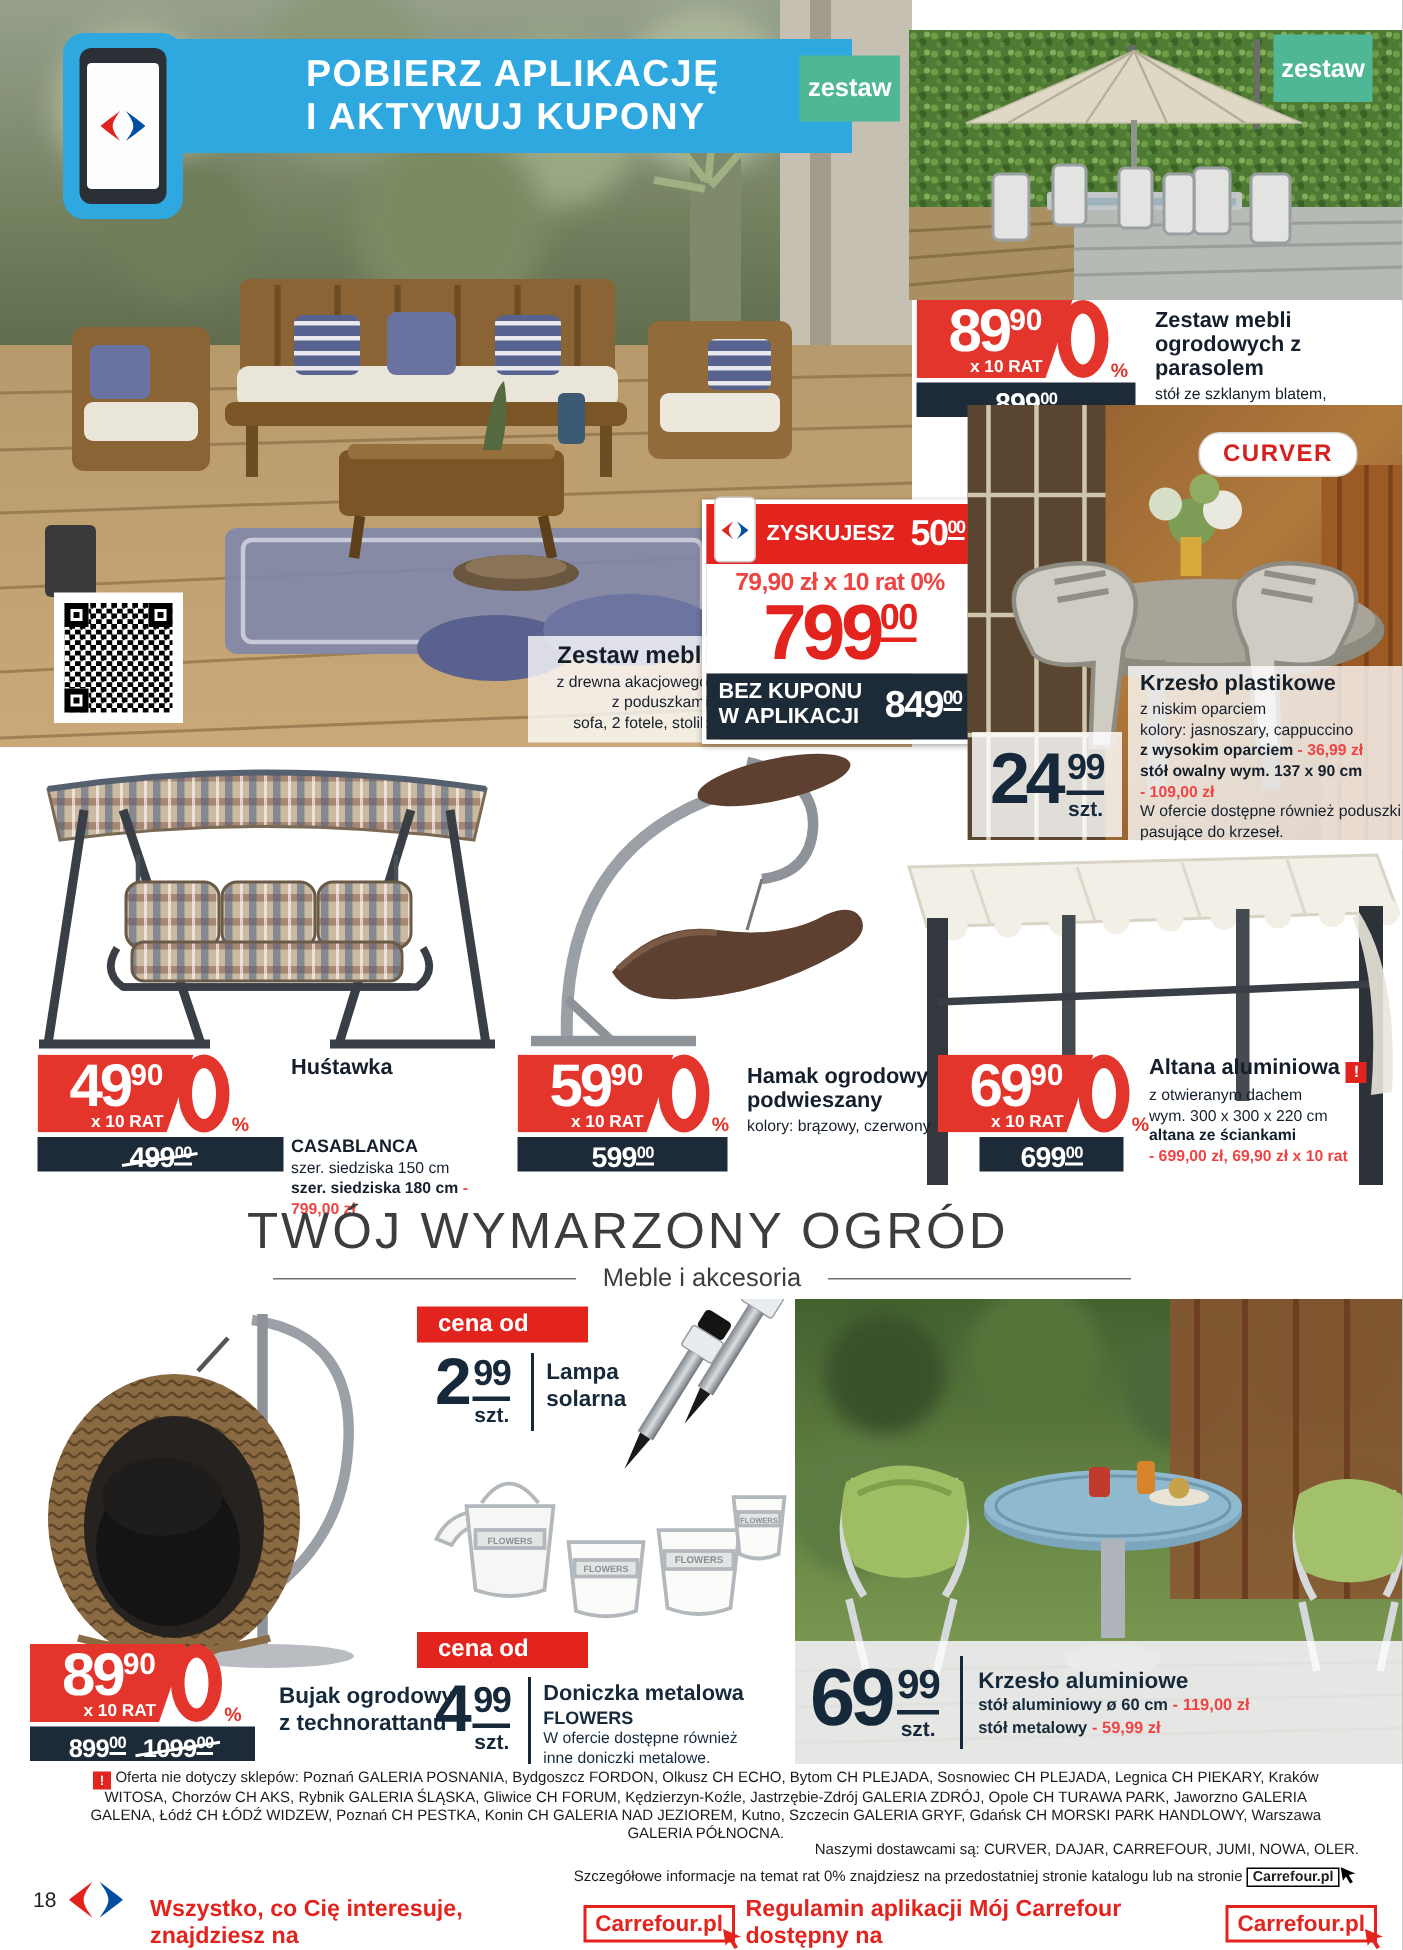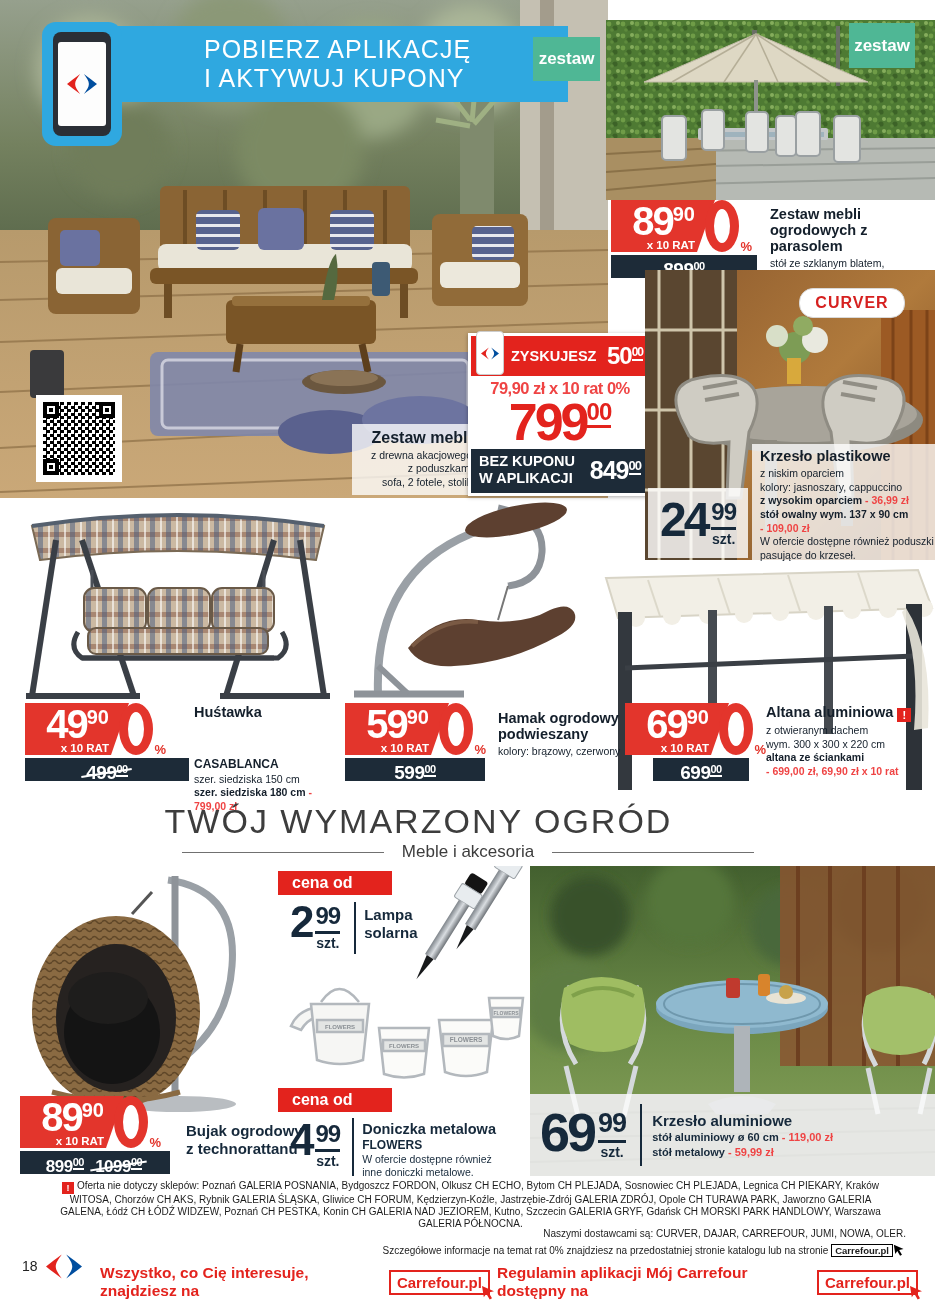--- a/index.html
+++ b/index.html
@@ -8,21 +8,21 @@
   .abs{position:absolute;}
   .photo{display:block;}
   
   .badge-teal{background:#4fb795;color:#fff;font-weight:700;font-size:17px;
               display:flex;align-items:center;justify-content:center;}
   .badge-brand{background:#fff;border:1px solid #d9d9d9;border-radius:14px;color:#d6201f;
                font-weight:800;font-size:16px;letter-spacing:1px;display:flex;align-items:center;justify-content:center;}
   .badge-cena{background:#e3231d;color:#fff;font-weight:700;font-size:16px;display:flex;align-items:center;padding-left:14px;}
   
   .app-banner{background:#2fa8e0;color:#fff;display:flex;flex-direction:column;justify-content:center;padding-left:96px;}
-  .app-banner .l{font-weight:400;font-size:25px;letter-spacing:1px;line-height:1.15;}
+  .app-banner .l{font-weight:700;font-size:25px;letter-spacing:1px;line-height:1.15;}
   .phone-big{background:#2fa8e0;border-radius:14px;display:flex;align-items:center;justify-content:center;}
   .phone-body{width:58px;height:104px;background:#2b2f36;border-radius:8px;display:flex;align-items:center;justify-content:center;}
   .phone-screen{width:48px;height:84px;background:#fdfdfd;border-radius:3px;display:flex;align-items:center;justify-content:center;}
   
   .ptag-top{display:flex;align-items:stretch;}
   .ptag-red{background:#e3352c;color:#fff;height:52px;min-width:104px;box-sizing:border-box;
             padding:4px 20px 2px 10px;display:flex;flex-direction:column;align-items:flex-end;justify-content:center;
             clip-path:polygon(0 0,100% 0,calc(100% - 18px) 100%,0 100%);}
   .pnum{line-height:.85;white-space:nowrap;}
   .p-main{font-size:40px;font-weight:700;letter-spacing:-2px;}

